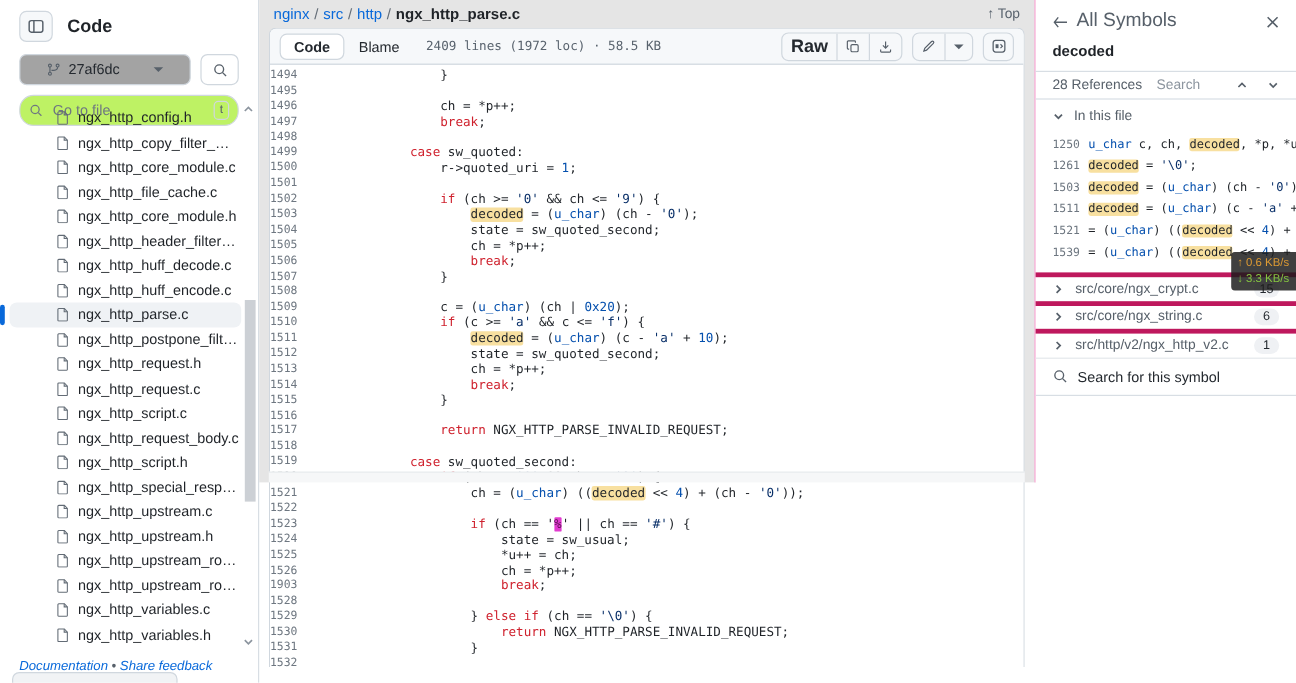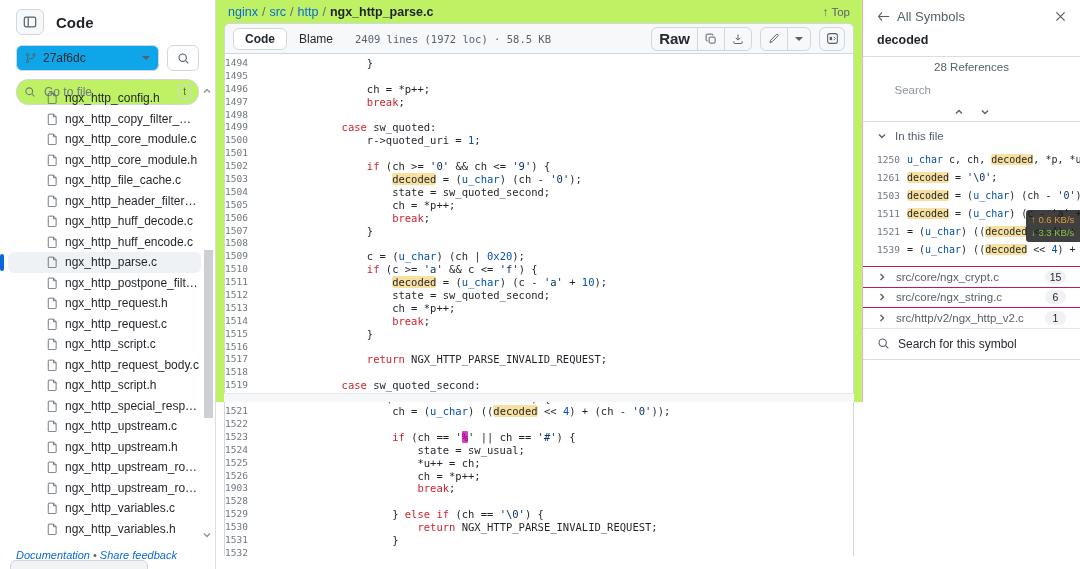--- a/index.html
+++ b/index.html
@@ -8,41 +8,41 @@
     font-family:"Liberation Sans","DejaVu Sans",sans-serif;
     background:#ffffff;color:#1f2328;font-size:12px;
   }
   svg{display:block}
   
   .sidebar{position:absolute;left:0;top:0;width:215px;height:569px;border-right:1px solid #d8dee4;background:#fff;}
   .sb-top{display:flex;align-items:center;gap:12px;padding:9px 16px 6px 16px;}
   .icon-btn{width:26px;height:24px;border:1px solid #d0d7de;border-radius:6px;background:#f6f8fa;display:flex;align-items:center;justify-content:center;}
   .sb-title{font-size:15px;font-weight:700;color:#1f2328;}
   .branch-row{display:flex;gap:8px;padding:4px 16px 0 16px;}
-  .branch-btn{flex:1;height:24px;border:1px solid #d0d7de;border-radius:6px;background:#0ea5e9;display:flex;align-items:center;gap:6px;padding:0 8px;font-size:12px;color:#24292f;}
+  .branch-btn{flex:1;height:24px;border:1px solid #d0d7de;border-radius:6px;background:#a3a3a3;display:flex;align-items:center;gap:6px;padding:0 22px;font-size:12px;color:#24292f;}
   .branch-btn .caret{margin-left:auto;}
   .caret{width:0;height:0;border-left:4px solid transparent;border-right:4px solid transparent;border-top:4px solid #57606a;}
   .sb-search-btn{width:30px;height:24px;border:1px solid #d0d7de;border-radius:6px;background:#fff;display:flex;align-items:center;justify-content:center;}
   .goto{margin:8px 16px 0 16px;height:24px;border:1px solid #d0d7de;border-radius:12px;display:flex;align-items:center;gap:6px;padding:0 7px;background:#bef264;}
   .goto input{border:none;outline:none;flex:1;font-size:12px;color:#1f2328;font-family:inherit;background:transparent;min-width:0;}
   .goto input::placeholder{color:#6e7781;}
   .key-badge{border:1px solid #d0d7de;border-radius:4px;font-size:10px;color:#57606a;padding:0 4px;line-height:14px;}
   .tree{position:absolute;top:88px;left:0;right:10px;height:452px;overflow:hidden;}
   .tree-item{position:relative;height:20.5px;display:flex;align-items:center;gap:7px;margin:0 4px 0 8px;padding-left:38px;border-radius:6px;}
   .tree-item .flabel{font-size:12px;color:#1f2328;white-space:nowrap;overflow:hidden;text-overflow:ellipsis;max-width:136px;}
   .tree-item.sel{background:#eff2f5;}
   .tree-item.sel::before{content:'';position:absolute;left:-8px;top:2px;bottom:2px;width:4px;background:#0969da;border-radius:2px;}
   .tree-scroll-up,.tree-scroll-down{position:absolute;right:3px;width:10px;height:10px;color:#8c959f;}
   .tree-scroll-up{top:86px;} .tree-scroll-down{top:530px;}
   .tree-thumb{position:absolute;right:2px;top:250px;width:9px;height:168px;background:#ccd0d5;}
   .sb-footer{position:absolute;left:16px;bottom:8px;font-size:11px;color:#0969da;white-space:nowrap;font-style:italic;}
   .sb-footer .dot{color:#57606a;margin:0 3px;}
   .bottom-bubble{position:absolute;left:10px;bottom:-5px;width:136px;height:12px;background:#f1f3f5;border:1px solid #d0d7de;border-radius:6px 6px 0 0;}
   
-  .main{position:absolute;left:216px;top:0;width:646px;height:402px;background:#bef264;border-right:5px solid #f9a8d4;}
+  .main{position:absolute;left:216px;top:0;width:646px;height:402px;background:#e5e5e5;border-right:5px solid #f9a8d4;}
   .breadcrumb{display:flex;align-items:center;padding:5px 12px 4px 12px;font-size:12.5px;}
   .breadcrumb a{color:#0969da;text-decoration:none;}
   .breadcrumb .sep{color:#636c76;margin:0 4px;}
   .breadcrumb .file{font-weight:700;color:#1f2328;}
   .top-link{margin-left:auto;color:#59636e;font-size:11.5px;display:flex;gap:3px;align-items:center;}
   .file-box{margin:0 8px;border:1px solid #d0d7de;border-radius:6px 6px 0 0;border-bottom:none;height:532px;overflow:hidden;background:#fff;}
   .file-header{height:29px;background:#f6f8fa;border-bottom:1px solid #d0d7de;display:flex;align-items:center;padding:0 8px;}
   .seg{display:flex;align-items:center;}
   .tab{padding:3px 11px;font-size:12px;color:#24292f;border-radius:6px;border:1px solid transparent;}
   .tab.active{background:#fff;border-color:#d0d7de;font-weight:700;}
@@ -56,34 +56,34 @@
   .code-area{padding-top:3px;font-family:"DejaVu Sans Mono","Liberation Mono",monospace;}
   .code-row{display:flex;line-height:12.9px;height:12.9px;}
   .ln{width:52px;flex:none;text-align:left;padding-right:14px;color:#6e7781;font-size:9.5px;}
   .lc{white-space:pre;font-size:10.5px;}
   .tok-p{color:#1f2328;} .tok-k{color:#cf222e;} .tok-t{color:#0550ae;} .tok-s{color:#0a3069;}
   .tok-hl{background:#f8e0a0;color:#1f2328;border-radius:2px;}
   .tok-mg{background:#e23bd0;color:#5c1254;border-radius:1px;}
   .h-scroll{position:absolute;left:8px;right:8px;bottom:0;height:8px;background:#f6f7f8;border-top:1px solid #e8ebee;}
   
   .panel{position:absolute;left:863px;top:0;width:217px;height:569px;background:#fff;}
-  .panel-head{display:flex;align-items:center;gap:7px;padding:9px 14px 0 14px;color:#57606a;font-size:13px;}
+  .panel-head{display:flex;align-items:center;gap:7px;padding:9px 14px 0 14px;color:#57606a;font-size:16px;}
   .panel-close{margin-left:auto;color:#57606a;}
   .symbol-name{padding:9px 14px 9px 14px;font-weight:700;font-size:12.5px;color:#1f2328;}
-  .refs-bar{border-top:1px solid #d8dee4;border-bottom:1px solid #d8dee4;display:flex;align-items:center;padding:4px 14px;gap:10px;flex-direction:column;}
+  .refs-bar{border-top:1px solid #d8dee4;border-bottom:1px solid #d8dee4;display:flex;align-items:center;padding:4px 14px;gap:10px;}
   .refs-count{color:#57606a;font-size:11.5px;flex:none;}
   .refs-search{border:none;outline:none;font-size:11.5px;color:#1f2328;flex:1;min-width:0;font-family:inherit;}
   .refs-search::placeholder{color:#8c959f;}
   .refs-nav{display:flex;gap:16px;color:#57606a;}
   .in-file{display:flex;align-items:center;gap:8px;padding:8px 14px 4px 14px;color:#57606a;font-size:11.5px;}
   .ref-rows{padding:4px 0 8px 0;font-family:"DejaVu Sans Mono","Liberation Mono",monospace;}
   .ref-row{display:flex;align-items:center;padding:3.5px 14px;font-size:10px;white-space:nowrap;overflow:hidden;}
   .rln{color:#6e7781;margin-right:7px;flex:none;font-size:9.5px;}
   .ref-row .tok-p{color:#1f2328;}
-  .group-row{display:flex;align-items:center;gap:9px;padding:0 14px;height:19.5px;border-top:1px solid #be185d;color:#57606a;font-size:11.5px;}
+  .group-row{display:flex;align-items:center;gap:9px;padding:0 14px;height:19.5px;border-top:4px solid #be185d;color:#57606a;font-size:11.5px;}
   .gpath{flex:1;white-space:nowrap;overflow:hidden;text-overflow:ellipsis;}
   .gcount{color:#24292f;font-size:10.5px;background:#eff1f4;border-radius:9px;min-width:15px;height:14px;display:flex;align-items:center;justify-content:center;padding:0 3px;}
   .search-symbol{display:flex;align-items:center;gap:8px;padding:8px 14px;border-top:1px solid #e4e8ec;border-bottom:1px solid #d8dee4;font-size:12px;color:#24292f;}
   
   .net-overlay{position:absolute;left:1026px;top:210px;width:53px;background:rgba(28,28,28,0.84);border-radius:3px;padding:3px 5px;z-index:20;font-size:9.5px;line-height:13px;white-space:nowrap;}
 </style>
 </head>
 <body>
 
 <div class="sidebar">
@@ -158,30 +158,30 @@
         </span>
         <span class="flabel">ngx_http_core_module.c</span>
       </div>
       <div class="tree-item">
         <span>
           <svg width="12" height="12" viewBox="0 0 16 16">
             <path d="M4 1.5h6.2L13.5 5v9.5a1 1 0 0 1-1 1H4a1 1 0 0 1-1-1v-12a1 1 0 0 1 1-1z" fill="none" stroke="#636c76" stroke-width="1.2"></path>
             <path d="M10 1.5V5h3.5" fill="none" stroke="#636c76" stroke-width="1.2"></path>
           </svg>
         </span>
+        <span class="flabel">ngx_http_file_cache.c</span>
+      </div>
+      <div class="tree-item">
+        <span>
+          <svg width="12" height="12" viewBox="0 0 16 16">
+            <path d="M4 1.5h6.2L13.5 5v9.5a1 1 0 0 1-1 1H4a1 1 0 0 1-1-1v-12a1 1 0 0 1 1-1z" fill="none" stroke="#636c76" stroke-width="1.2"></path>
+            <path d="M10 1.5V5h3.5" fill="none" stroke="#636c76" stroke-width="1.2"></path>
+          </svg>
+        </span>
         <span class="flabel">ngx_http_core_module.h</span>
-      </div>
-      <div class="tree-item">
-        <span>
-          <svg width="12" height="12" viewBox="0 0 16 16">
-            <path d="M4 1.5h6.2L13.5 5v9.5a1 1 0 0 1-1 1H4a1 1 0 0 1-1-1v-12a1 1 0 0 1 1-1z" fill="none" stroke="#636c76" stroke-width="1.2"></path>
-            <path d="M10 1.5V5h3.5" fill="none" stroke="#636c76" stroke-width="1.2"></path>
-          </svg>
-        </span>
-        <span class="flabel">ngx_http_file_cache.c</span>
       </div>
       <div class="tree-item">
         <span>
           <svg width="12" height="12" viewBox="0 0 16 16">
             <path d="M4 1.5h6.2L13.5 5v9.5a1 1 0 0 1-1 1H4a1 1 0 0 1-1-1v-12a1 1 0 0 1 1-1z" fill="none" stroke="#636c76" stroke-width="1.2"></path>
             <path d="M10 1.5V5h3.5" fill="none" stroke="#636c76" stroke-width="1.2"></path>
           </svg>
         </span>
         <span class="flabel">ngx_http_header_filter_module.c</span>
       </div>

